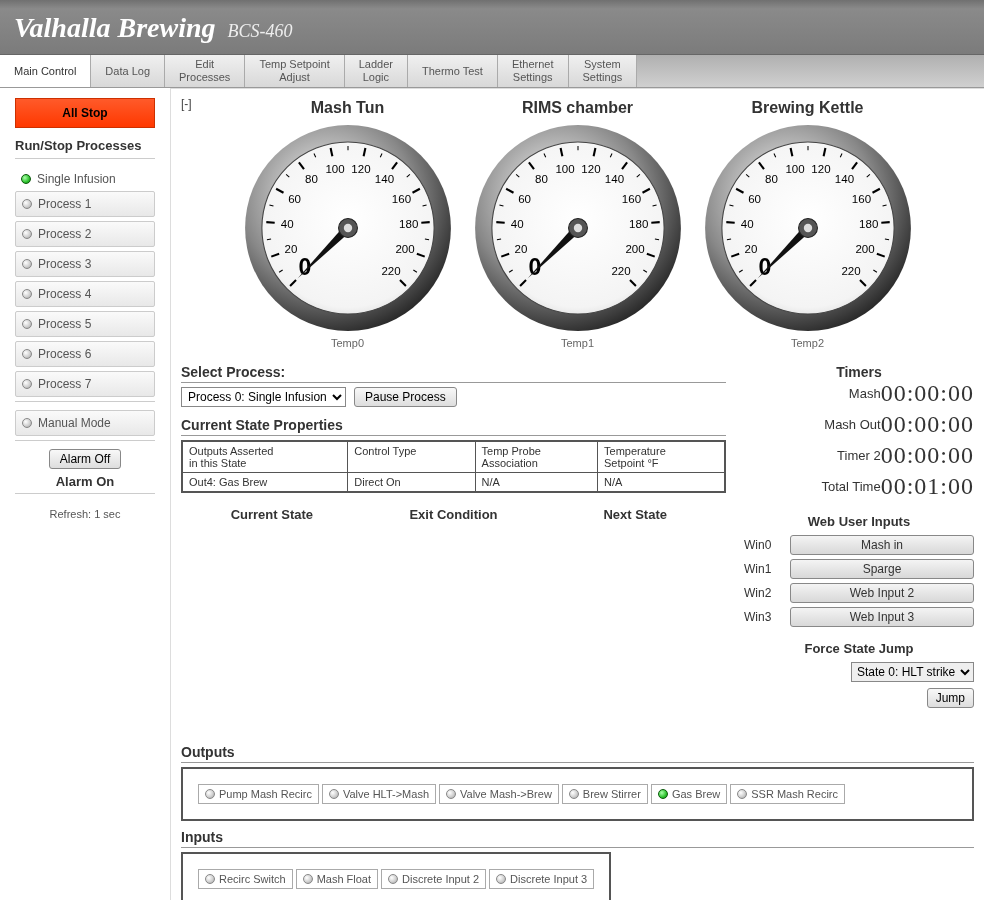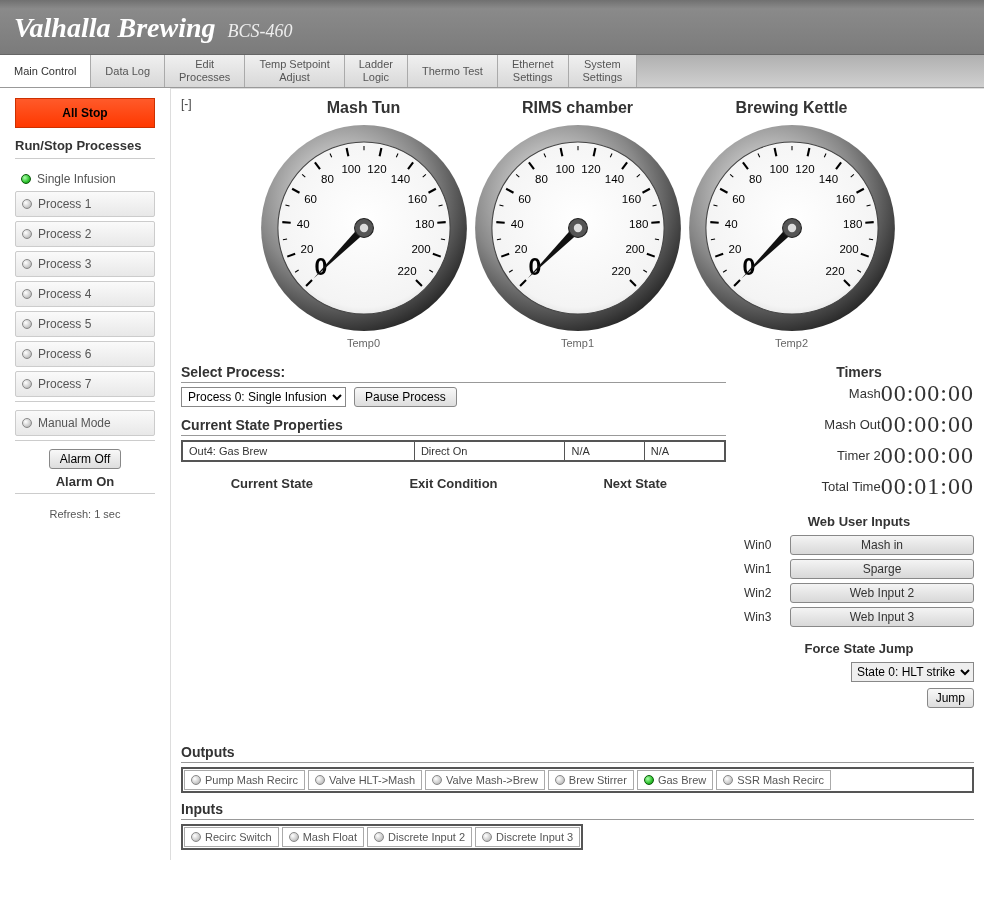--- a/index.html
+++ b/index.html
@@ -18,21 +18,21 @@
 .sidebar hr { border: none; border-top: 1px solid #ccc; margin: 4px 0 8px; }
 .proc-item { display: flex; align-items: center; gap: 6px; padding: 5px 6px; font-size: 12px; color: #555; cursor: pointer; }
 .proc-item.box { border: 1px solid #ccc; background: linear-gradient(#fafafa,#e8e8e8); margin-bottom: 4px; border-radius: 2px; }
 .led { width: 10px; height: 10px; border-radius: 50%; background: radial-gradient(circle at 35% 35%, #fff, #ccc 60%, #999); border: 1px solid #888; flex-shrink: 0; }
 .led.green { background: radial-gradient(circle at 35% 35%, #aaffaa, #2ec22e 60%, #0f7f0f); border-color: #0a5a0a; }
 .alarm-btn { display: block; margin: 5px auto; padding: 2px 10px; background: linear-gradient(#f8f8f8,#ddd); border: 1px solid #888; border-radius: 3px; font-size: 12px; cursor: pointer; }
 .alarm-on { text-align: center; font-weight: bold; font-size: 13px; }
 .refresh { text-align: center; font-size: 11px; color: #555; margin-top: 14px; }
 .main { flex: 1; border: 1px solid #ddd; border-right: none; border-bottom: none; padding: 10px; position: relative; }
 .collapse { position: absolute; top: 8px; left: 10px; font-size: 12px; color: #444; cursor: pointer; }
-.gauges { display: flex; justify-content: center; gap: 4px; margin-bottom: 15px; }
+.gauges { display: flex; justify-content: center; gap: 20px; margin-bottom: 15px; }
 .gauge-col { text-align: center; }
 .gauge-title { font-weight: bold; font-size: 16px; margin-bottom: 6px; }
 .gauge-label { font-size: 11px; color: #666; margin-top: 4px; }
 .gauge { width: 210px; height: 210px; position: relative; }
 .gauge svg { width: 100%; height: 100%; }
 .sel-row { display: flex; align-items: center; gap: 8px; margin-bottom: 10px; }
 .sel-row select { font-size: 12px; padding: 1px 2px; border: 1px solid #888; background: #fff; }
 .sel-row button { padding: 2px 10px; background: linear-gradient(#f8f8f8,#ddd); border: 1px solid #888; border-radius: 3px; cursor: pointer; font-size: 12px; }
 .sec-head { font-weight: bold; font-size: 14px; border-bottom: 1px solid #999; padding-bottom: 2px; margin-bottom: 4px; }
 .two-col { display: flex; gap: 18px; align-items: flex-start; }
@@ -55,21 +55,21 @@
 .timer-name { font-size: 13px; color: #333; text-align: right; flex: 1; padding-right: 0; }
 .timer-val { font-family: "Times New Roman", serif; font-size: 24px; letter-spacing: 1px; }
 .wui-title, .fsj-title { font-weight: bold; text-align: center; font-size: 13px; margin: 14px 0 6px; }
 .wui-row { display: flex; align-items: center; gap: 8px; margin-bottom: 4px; }
 .wui-row span { font-size: 12px; width: 38px; }
 .wui-btn { flex: 1; padding: 2px 0; background: linear-gradient(#f4f4f4,#d8d8d8); border: 1px solid #888; border-radius: 3px; cursor: pointer; font-size: 12px; text-align: center; }
 .fsj-row { display: flex; justify-content: flex-end; gap: 6px; align-items: center; flex-wrap: wrap; }
 .fsj-row select { font-size: 12px; padding: 1px; border: 1px solid #888; }
 .jump-btn { padding: 2px 8px; background: linear-gradient(#f8f8f8,#ddd); border: 1px solid #888; border-radius: 3px; cursor: pointer; font-size: 12px; margin-top: 6px; float: right; }
 .outputs-sec { margin-top: 36px; clear: both; }
-.io-row { border: 2px solid #555; padding: 1px; display: flex; flex-wrap: wrap; gap: 3px; }
+.io-row { border: 2px solid #555; padding: 15px; display: flex; flex-wrap: wrap; gap: 3px; }
 .io-item { border: 1px solid #aaa; padding: 3px 6px; display: flex; align-items: center; gap: 4px; font-size: 11px; color: #555; cursor: pointer; }
 </style>
 </head>
 <body>
 
 <div class="header-bar">
   <div class="title-area">
     <h1>Valhalla Brewing</h1>
     <span class="model">BCS-460</span>
   </div>
@@ -321,20 +321,26 @@
         <div class="sel-row">
           <select>
             <option>Process 0: Single Infusion</option>
           </select>
           <button>Pause Process</button>
         </div>
 
         <div class="sec-head">Current State Properties</div>
         <table class="props">
           <tbody>
+              <tr id="props-head">
+                <th>Outputs Asserted<br>in this State</th>
+                <th>Control Type</th>
+                <th>Temp Probe<br>Association</th>
+                <th>Temperature<br>Setpoint °F</th>
+              </tr>
           <tr id="props-row">
                 <td>Out4: Gas Brew</td>
                 <td>Direct On</td>
                 <td>N/A</td>
                 <td>N/A</td>
               </tr>
         </tbody>
           </table>
 
         <div class="state-diag">

